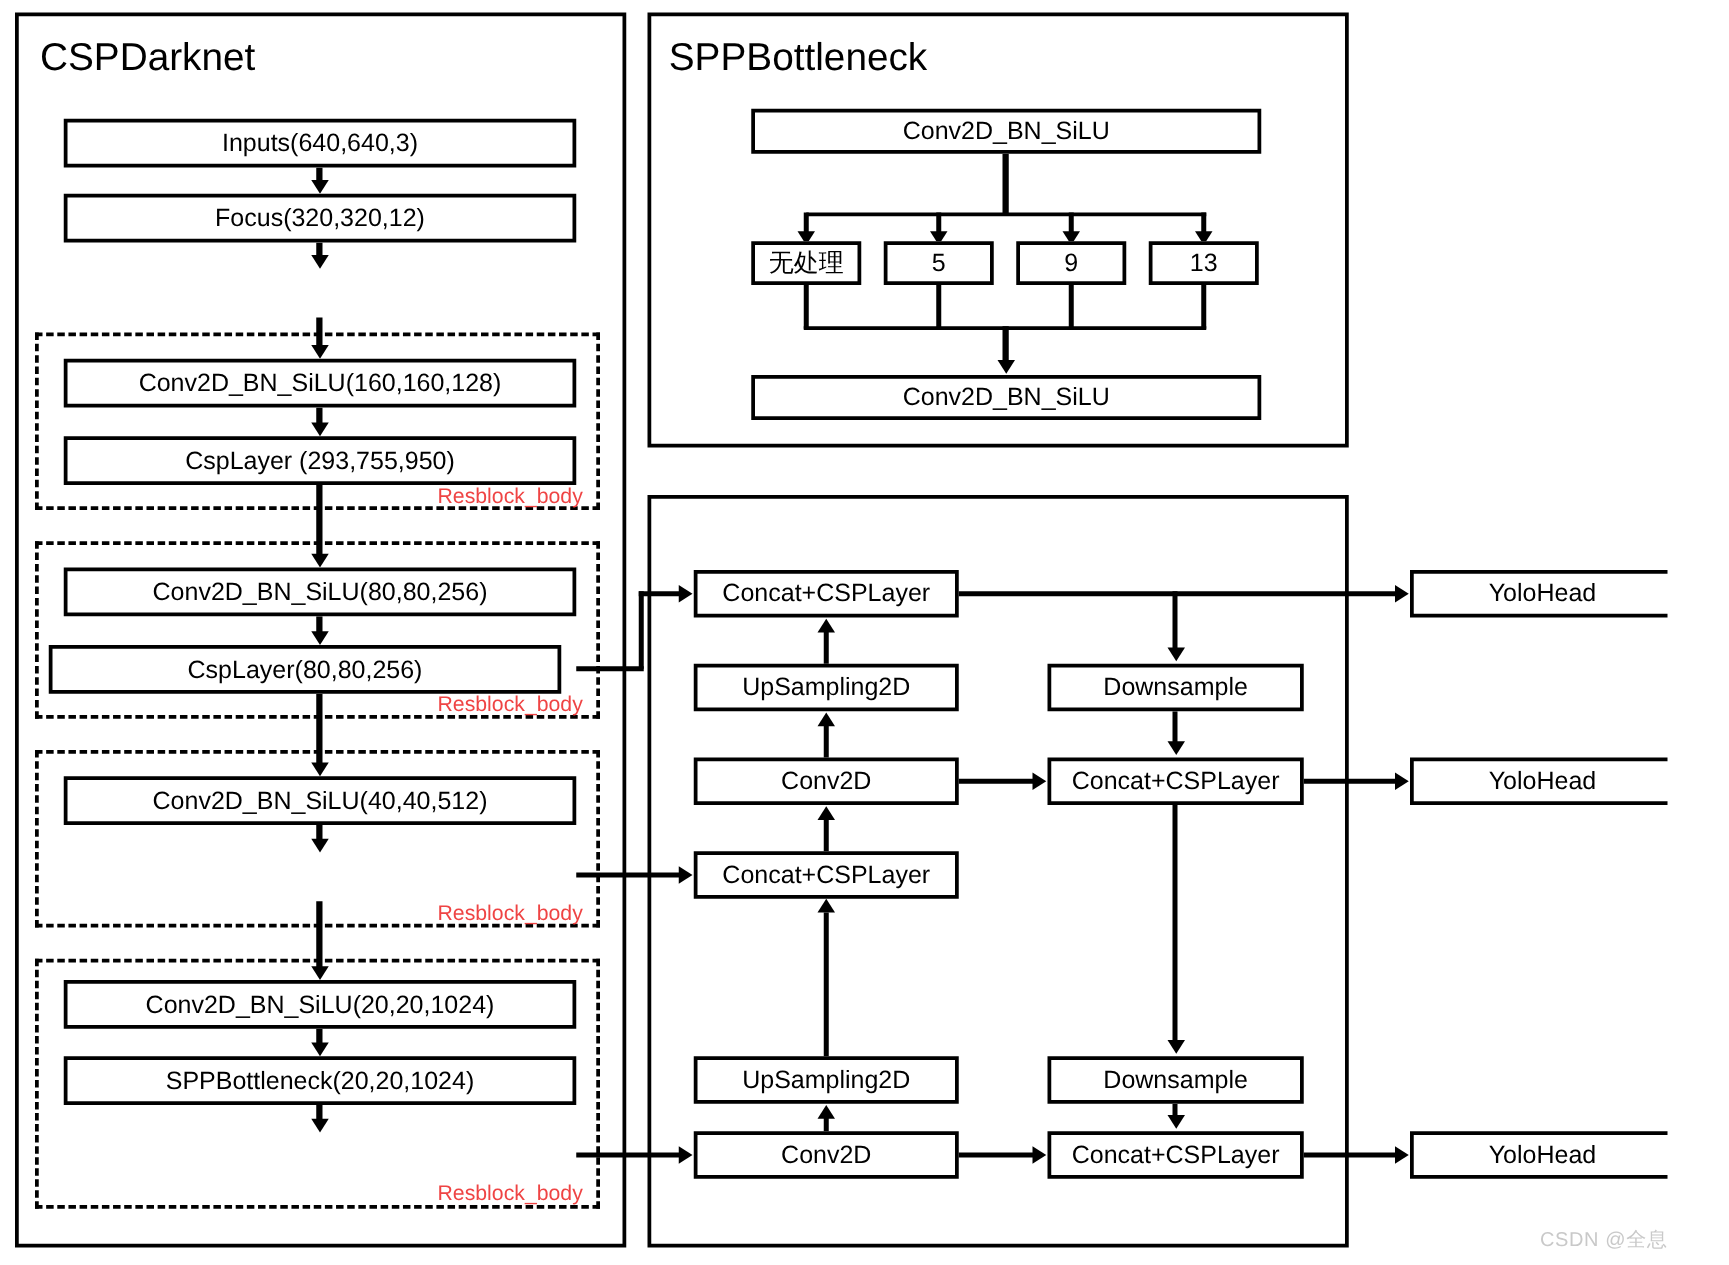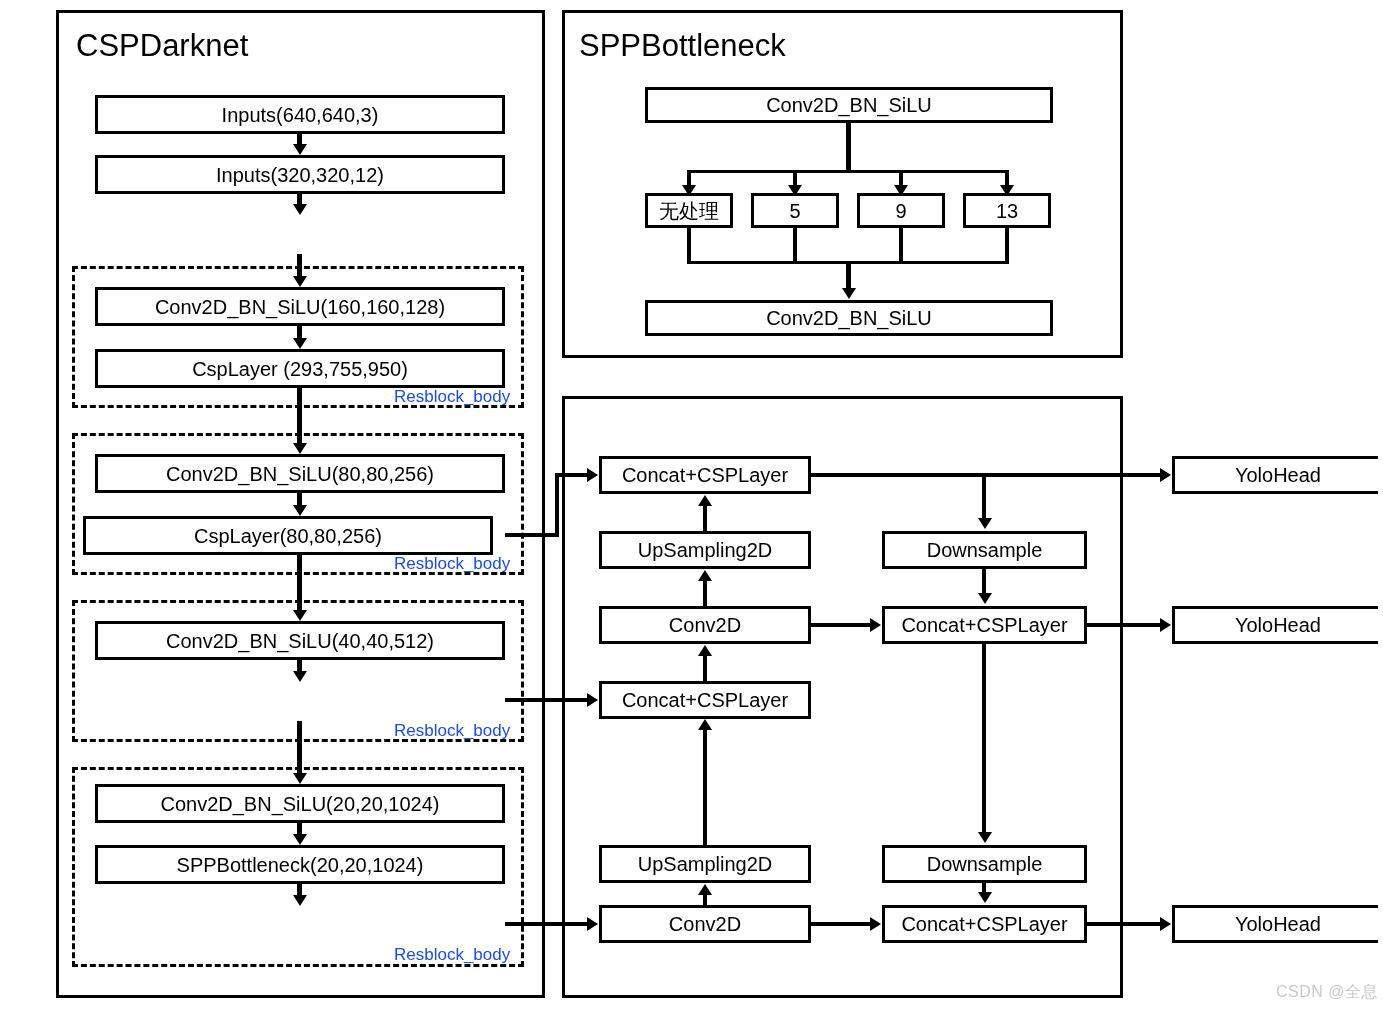--- a/index.html
+++ b/index.html
@@ -10,21 +10,20 @@
   body {
     font-family: "Liberation Sans", "DejaVu Sans", sans-serif;
     color: #000000;
   }
   #canvas {
     position: relative;
     width: 1334px;
     height: 1012px;
     background: #ffffff;
     overflow: hidden;
-    margin-left: 44px;
   }
   
   .panel {
     position: absolute;
     border: 3px solid #000;
     background: #fff;
     box-sizing: border-box;
   }
   .panel-title {
     position: absolute;
@@ -37,21 +36,21 @@
     position: absolute;
     border: 3px dashed #000;
     background: transparent;
     box-sizing: border-box;
   }
   .dashed-label {
     position: absolute;
     font-size: 17px;
     line-height: 1;
     white-space: nowrap;
-    color: #1d4ed8;
+    color: #ef4444;
   }
   
   .node {
     position: absolute;
     border: 3px solid #000;
     background: #fff;
     box-sizing: border-box;
     display: flex;
     align-items: center;
     justify-content: center;
@@ -111,21 +110,21 @@
   <div class="dashed-group" style="left:28px; top:433px; width:452px; height:142px;"></div>
   <div class="dashed-label" style="left:350px; top:555px;">Resblock_body</div>
 
   <div class="dashed-group" style="left:28px; top:600px; width:452px; height:142px;"></div>
   <div class="dashed-label" style="left:350px; top:722px;">Resblock_body</div>
 
   <div class="dashed-group" style="left:28px; top:767px; width:452px; height:200px;"></div>
   <div class="dashed-label" style="left:350px; top:946px;">Resblock_body</div>
 
   <div class="node" style="left:51px; top:95px; width:410px; height:39px;">Inputs(640,640,3)</div>
-  <div class="node" style="left:51px; top:155px; width:410px; height:39px;">Inputs(320,320,12)</div>
+  <div class="node" style="left:51px; top:155px; width:410px; height:39px;">Focus(320,320,12)</div>
   <div class="node" style="left:51px; top:287px; width:410px; height:39px;">Conv2D_BN_SiLU(160,160,128)</div>
   <div class="node" style="left:51px; top:349px; width:410px; height:39px;">CspLayer (293,755,950)</div>
   <div class="node" style="left:51px; top:454px; width:410px; height:39px;">Conv2D_BN_SiLU(80,80,256)</div>
   <div class="node" style="left:39px; top:516px; width:410px; height:39px;">CspLayer(80,80,256)</div>
   <div class="node" style="left:51px; top:621px; width:410px; height:39px;">Conv2D_BN_SiLU(40,40,512)</div>
   <div class="node" style="left:51px; top:784px; width:410px; height:39px;">Conv2D_BN_SiLU(20,20,1024)</div>
   <div class="node" style="left:51px; top:845px; width:410px; height:39px;">SPPBottleneck(20,20,1024)</div>
 
   <div class="ln" style="left:253px; top:134px; width:5px; height:12px;"></div>
   <div class="arrow-d" style="left:249px; top:144px;"></div>

